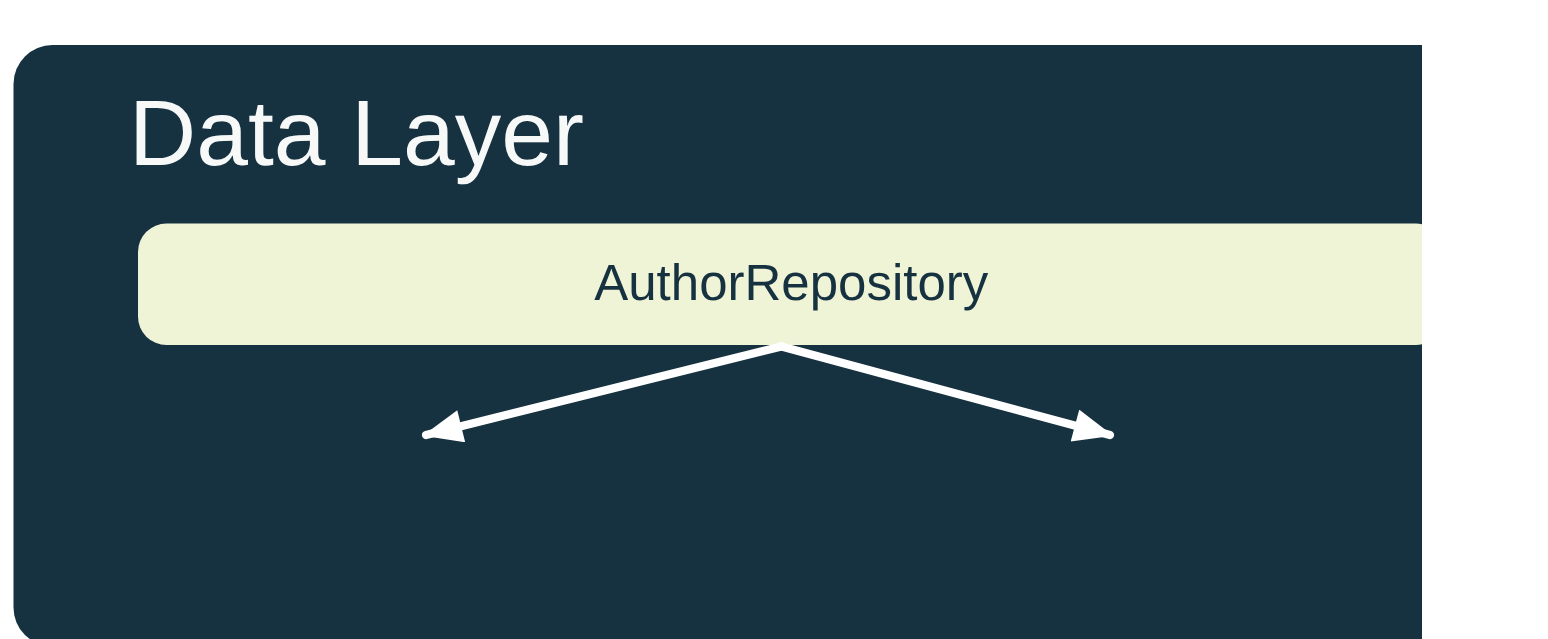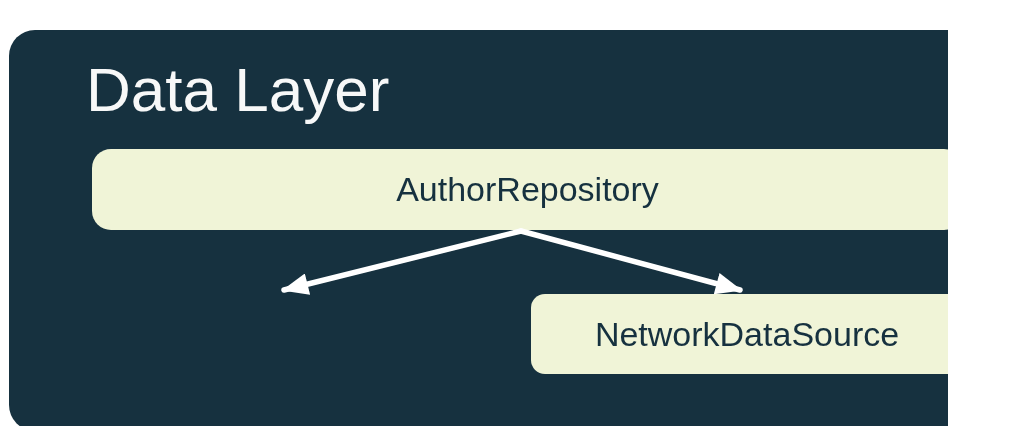--- a/index.html
+++ b/index.html
@@ -65,23 +65,20 @@
 
   <div class="container"></div>
 
   <div class="title">Data Layer</div>
 
   <div class="node node-repo">
     <span>AuthorRepository</span>
   </div>
 
 
-  <div class="node node-network">
-    <span>NetworkDataSource</span>
-  </div>
 
   <svg class="arrows" viewBox="0 0 1032 426" xmlns="http://www.w3.org/2000/svg">
     <defs>
       <marker id="arrowhead" viewBox="0 0 12 10" refX="11" refY="5" markerWidth="27" markerHeight="22" markerUnits="userSpaceOnUse" orient="auto">
         <path d="M0 0 L12 5 L0 10 Z" fill="#FFFFFF"></path>
       </marker>
     </defs>
     <line x1="521" y1="214" x2="284" y2="273" stroke="#FFFFFF" stroke-width="5.5" stroke-linecap="round" marker-end="url(#arrowhead)"></line>
     <line x1="521" y1="214" x2="740" y2="273" stroke="#FFFFFF" stroke-width="5.5" stroke-linecap="round" marker-end="url(#arrowhead)"></line>
   </svg>

